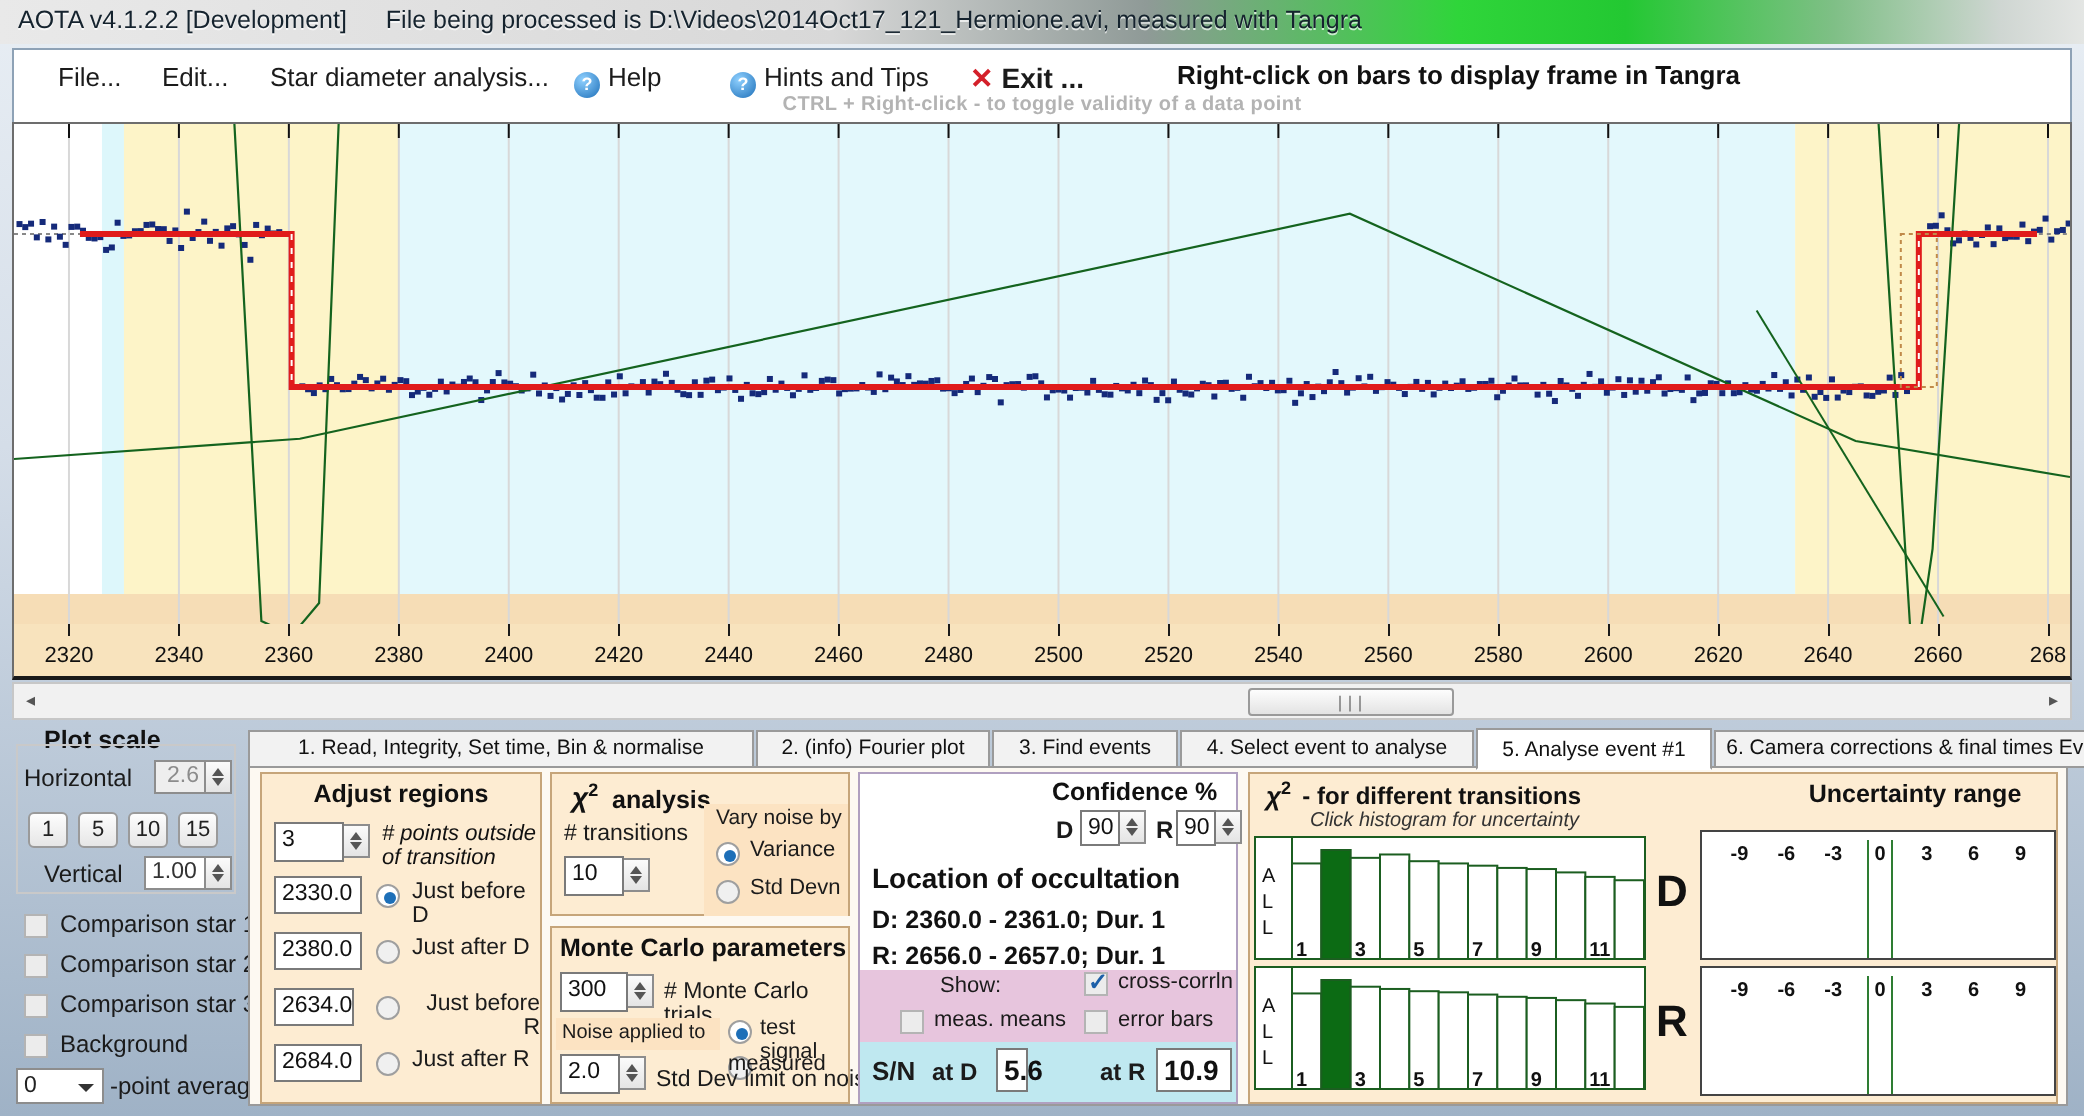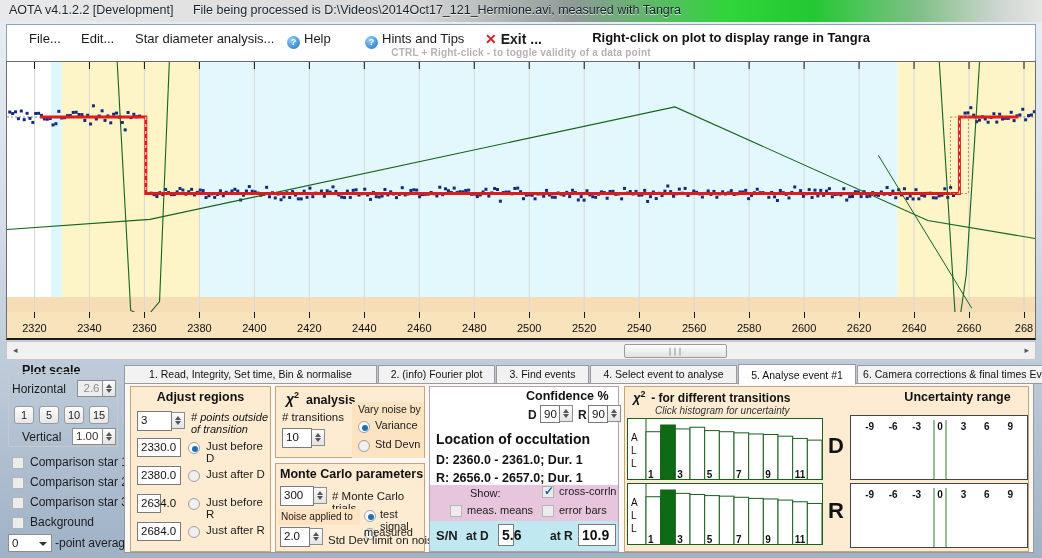--- a/index.html
+++ b/index.html
@@ -235,21 +235,21 @@
     <div class="menu-item mi-star">Star diameter analysis...</div>
     <div class="menu-item mi-help">
       <span class="helpicon">?</span><span>Help</span>
     </div>
     <div class="menu-item mi-hints">
       <span class="helpicon">?</span><span>Hints and Tips</span>
     </div>
     <div class="menu-item mi-exit">
       <span class="x">✕</span><span>Exit ...</span>
     </div>
-    <div class="rightclick-hint">Right-click on plot to display range in Tangra</div>
+    <div class="rightclick-hint">Right-click on bars to display frame in Tangra</div>
     <div class="ctrl-hint">CTRL + Right-click  -  to toggle validity of a data point</div>
   </div>
 
   <div class="plotwrap">
     <svg class="plot-svg" id="plotsvg" width="1028" height="277" viewBox="0 0 1028 277">
         <rect x="0" y="0" width="43.97860962566845" height="235" fill="#ffffff"></rect>
         <rect x="43.97860962566845" y="0" width="10.99465240641711" height="235" fill="#ddf7fb"></rect>
         <rect x="54.97326203208556" y="0" width="137.4331550802139" height="235" fill="#fdf4c8"></rect>
         <rect x="192.40641711229947" y="0" width="698.1604278074867" height="235" fill="#e3f8fc"></rect>
         <rect x="890.5668449197861" y="0" width="137.43315508021385" height="235" fill="#fdf4c8"></rect>
@@ -760,23 +760,23 @@
         </div>
 
         <div class="txtbox" style="left:6px; top:51px; width:44px; height:19px;">2330.0</div>
         <div class="radio on" style="left:57px; top:55px;"></div>
         <div class="lbl" style="left:75px; top:53px; font-size:11.5px;">Just before D</div>
 
         <div class="txtbox" style="left:6px; top:79px; width:44px; height:19px;">2380.0</div>
         <div class="radio" style="left:57px; top:83px;"></div>
         <div class="lbl" style="left:75px; top:81px; font-size:11.5px;">Just after D</div>
 
-        <div class="txtbox" style="left:6px; top:107px; width:24px; height:19px;">2634.0</div>
+        <div class="txtbox" style="left:6px; top:107px; width:40px; height:19px;">2634.0</div>
         <div class="radio" style="left:57px; top:111px;"></div>
-        <div class="lbl" style="left:75px; top:109px; font-size:11.5px;">Just before R</div>
+        <div class="lbl" style="left:75px; top:109px; font-size:11.5px;text-align:right;">Just before R</div>
 
         <div class="txtbox" style="left:6px; top:135px; width:44px; height:19px;">2684.0</div>
         <div class="radio" style="left:57px; top:139px;"></div>
         <div class="lbl" style="left:75px; top:137px; font-size:11.5px;">Just after R</div>
       </div>
 
       <div class="pgrp" style="left:150px; top:2px; width:150px; height:72px;">
         <div style="position:absolute; left:10px; top:3px; font-size:14px; font-weight:bold; color:#111;">
           <span style="font-style:italic;">χ</span><sup style="font-size:9px;">2</sup>
           <span style="font-size:12.5px; margin-left:3px;">analysis</span>

